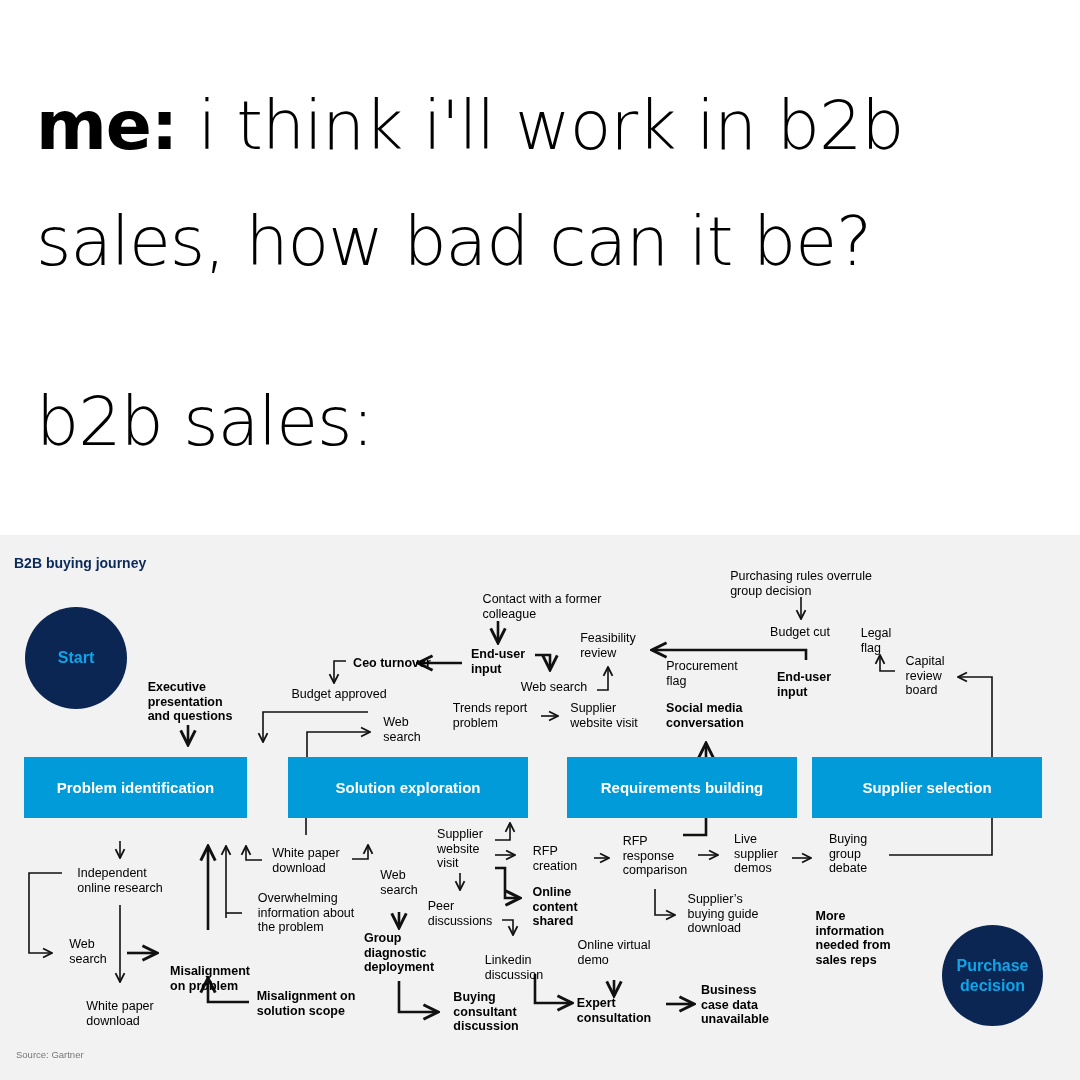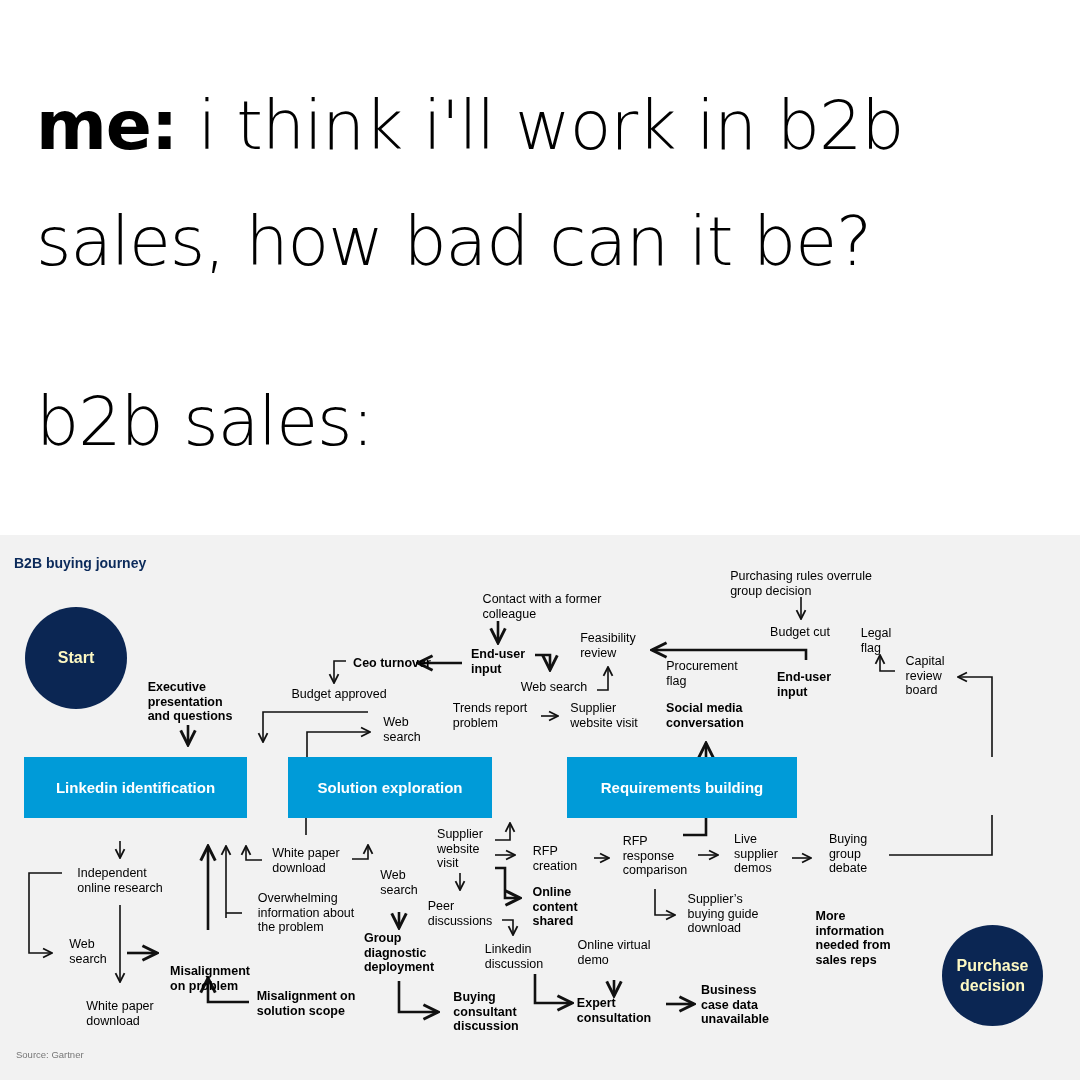--- a/index.html
+++ b/index.html
@@ -4,21 +4,21 @@
 <style>
   html, body { margin:0; padding:0; }
   body { width:1080px; height:1080px; background:#ffffff; position:relative; overflow:hidden; font-family:"DejaVu Sans", sans-serif; color:#000; }
   .meme-line { position:absolute; left:36px; font-family:"DejaVu Sans", sans-serif; font-size:68px; font-weight:300; letter-spacing:-1px; line-height:1; white-space:nowrap; }
   .meme-line .lead { font-weight:600; }
   #l1 { top:92px; }
   #l2 { top:200px;margin-top:8px; }
   #l3 { top:388px; }
   .panel { position:absolute; left:0; top:535px; width:1080px; height:545px; background:#f2f2f2; }
   .title { position:absolute; left:14px; top:20px; font-family:"Liberation Sans", sans-serif; font-weight:700; font-size:14px; color:#0b2a5a; }
-  .circle { position:absolute; border-radius:50%; background:#0b2653; color:#fef9c3; display:flex; align-items:center; justify-content:center; text-align:center; font-family:"Liberation Sans", sans-serif; font-weight:700; font-size:16px; line-height:1.2; }
+  .circle { position:absolute; border-radius:50%; background:#0b2653; color:#0ea5e9; display:flex; align-items:center; justify-content:center; text-align:center; font-family:"Liberation Sans", sans-serif; font-weight:700; font-size:16px; line-height:1.2; }
   .stage { position:absolute; top:222px; height:61px; background:#009bd8; color:#fff; display:flex; align-items:center; justify-content:center; font-family:"Liberation Sans", sans-serif; font-weight:700; font-size:15px; }
   .lbl { position:absolute; font-family:"Liberation Sans", sans-serif; font-size:12.5px; line-height:14.5px; text-align:left; white-space:pre-line; transform:translateX(-50%); }
   .lbl.b { font-weight:700; }
   .source { position:absolute; left:16px; top:514px; font-family:"Liberation Sans", sans-serif; font-size:9.5px; color:#777; }
   svg.arrows { position:absolute; left:0; top:0; width:1080px; height:545px; }
   svg.arrows path { fill:none; stroke:#111; stroke-width:1.6; }
   svg.arrows path.thick { stroke-width:2.6; }
 </style>
 </head>
 <body>
@@ -82,27 +82,30 @@
   <div class="title">B2B buying journey</div>
 
   <div class="circle" style="left:25px;top:72px;width:102px;height:102px;">
       <span>Start</span>
     </div>
   <div class="circle" style="left:942px;top:390px;width:101px;height:101px;">
       <span>Purchase decision</span>
     </div>
 
   <div class="stage" style="left:24px;width:223px;">
-      <span>Linkedin identification</span>
+      <span>Problem identification</span>
     </div>
-  <div class="stage" style="left:288px;width:204px;justify-content:center;">
+  <div class="stage" style="left:288px;width:240px;justify-content:center;">
       <span>Solution exploration</span>
     </div>
   <div class="stage" style="left:550px;width:230px;margin-left:17px;">
       <span>Requirements building</span>
+    </div>
+  <div class="stage" style="left:812px;width:230px;">
+      <span>Supplier selection</span>
     </div>
 
   <div class="lbl b" style="left:190px;top:145px;">Executive
 presentation
 and questions</div>
   <div class="lbl" style="left:510px;top:57px;margin-left:32px;">Contact with a former
 colleague</div>
   <div class="lbl b" style="left:392px;top:121px;">Ceo turnover</div>
   <div class="lbl b" style="left:498px;top:112px;">End-user
 input</div>
@@ -155,21 +158,21 @@
 consultant
 discussion</div>
   <div class="lbl" style="left:460px;top:292px;">Supplier
 website
 visit</div>
   <div class="lbl" style="left:460px;top:364px;">Peer
 discussions</div>
   <div class="lbl b" style="left:555px;top:350px;">Online
 content
 shared</div>
-  <div class="lbl" style="left:514px;top:407px;">Linkedin
+  <div class="lbl" style="left:514px;top:418px;">Linkedin
 discussion</div>
   <div class="lbl" style="left:555px;top:309px;">RFP
 creation</div>
   <div class="lbl" style="left:655px;top:299px;">RFP
 response
 comparison</div>
   <div class="lbl" style="left:614px;top:403px;">Online virtual
 demo</div>
   <div class="lbl b" style="left:614px;top:461px;">Expert
 consultation</div>

